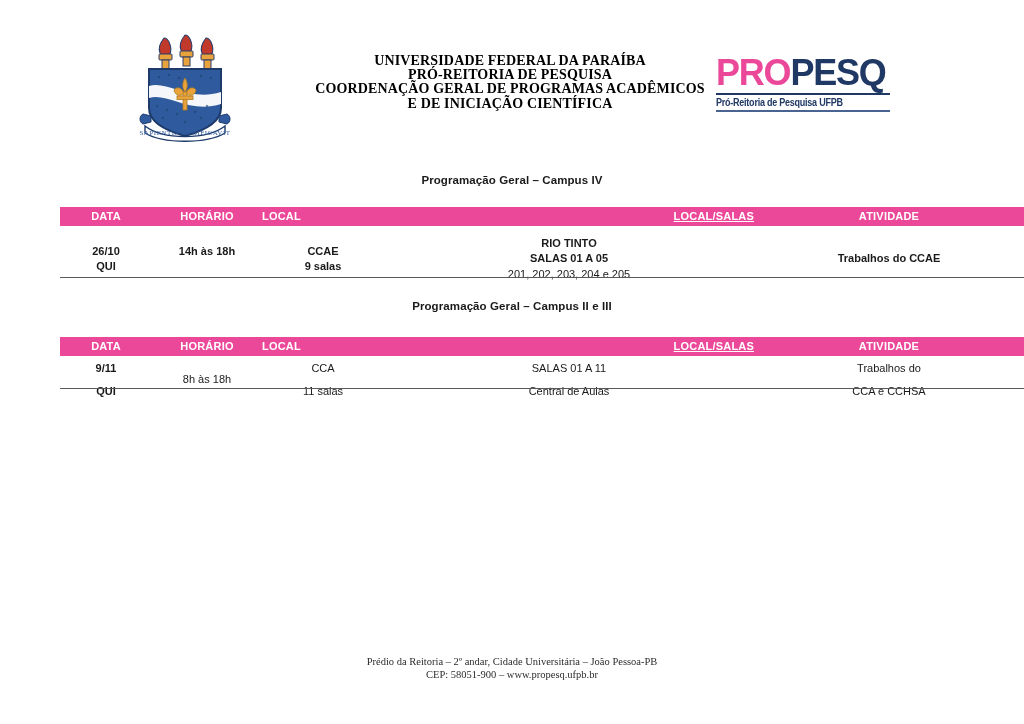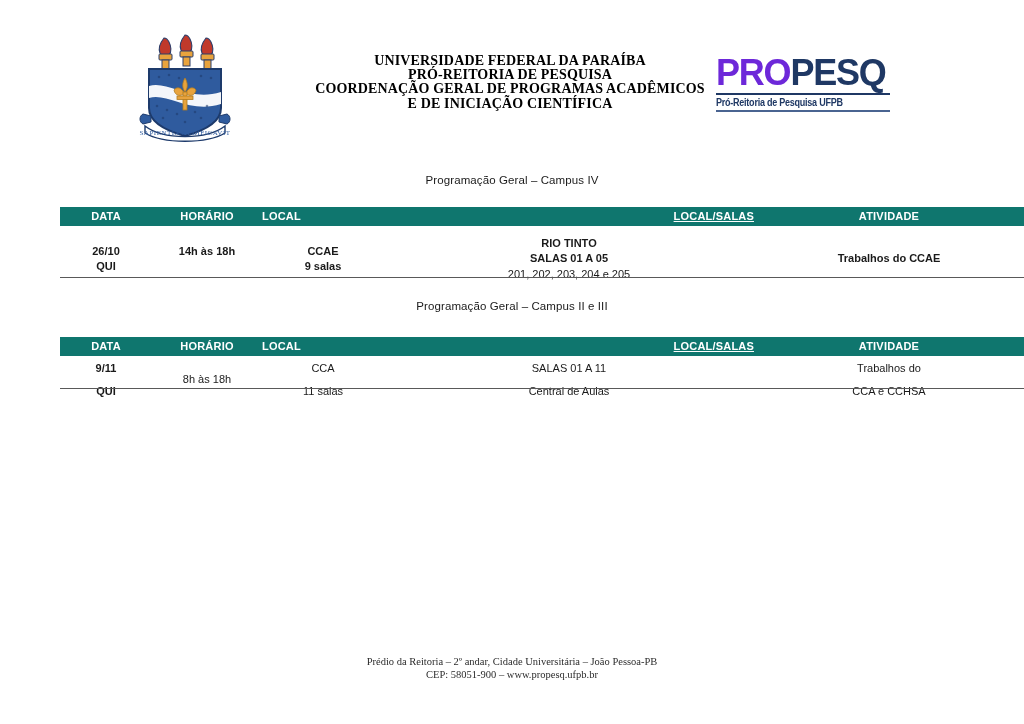--- a/index.html
+++ b/index.html
@@ -57,21 +57,21 @@
     height: 62px;
   }
   .propesq-word {
     font-family: "Liberation Sans", sans-serif;
     font-weight: bold;
     font-size: 36px;
     letter-spacing: -1.2px;
     line-height: 38px;
     white-space: nowrap;
   }
-  .propesq-pro { color: #6d28d9; }
+  .propesq-pro { color: #ec4899; }
   .propesq-pesq { color: #1F3864; }
   .propesq-rule {
     width: 174px;
     height: 2px;
     background: #1F3864;
     margin-top: 1px;
   }
   .propesq-sub {
     font-family: "Liberation Sans", sans-serif;
     font-size: 11px;
@@ -91,40 +91,40 @@
     margin-top: 1px;
   }
 
   
   .section-title {
     position: absolute;
     left: 0;
     width: 1024px;
     text-align: center;
     font-size: 11.5px;
-    font-weight: normal;
+    font-weight: bold;
     color: #1a1a1a;
     letter-spacing: 0.1px;
   }
   #section-title-1 { top: 174px; }
   #section-title-2 { top: 300px; }
 
   
   .sched-table {
     position: absolute;
     left: 60px;
     width: 964px;
     border-collapse: collapse;
     table-layout: fixed;
   }
   #table-campus-4 { top: 207px; }
   #table-campus-23 { top: 337px; }
 
   .sched-table thead th {
-    background: #0f766e;
+    background: #ec4899;
     color: #ffffff;
     font-size: 11px;
     font-weight: bold;
     padding: 3px 0 4px 0;
     letter-spacing: 0.2px;
     border: none;
   }
 
   .sched-table tbody td {
     font-size: 11px;

